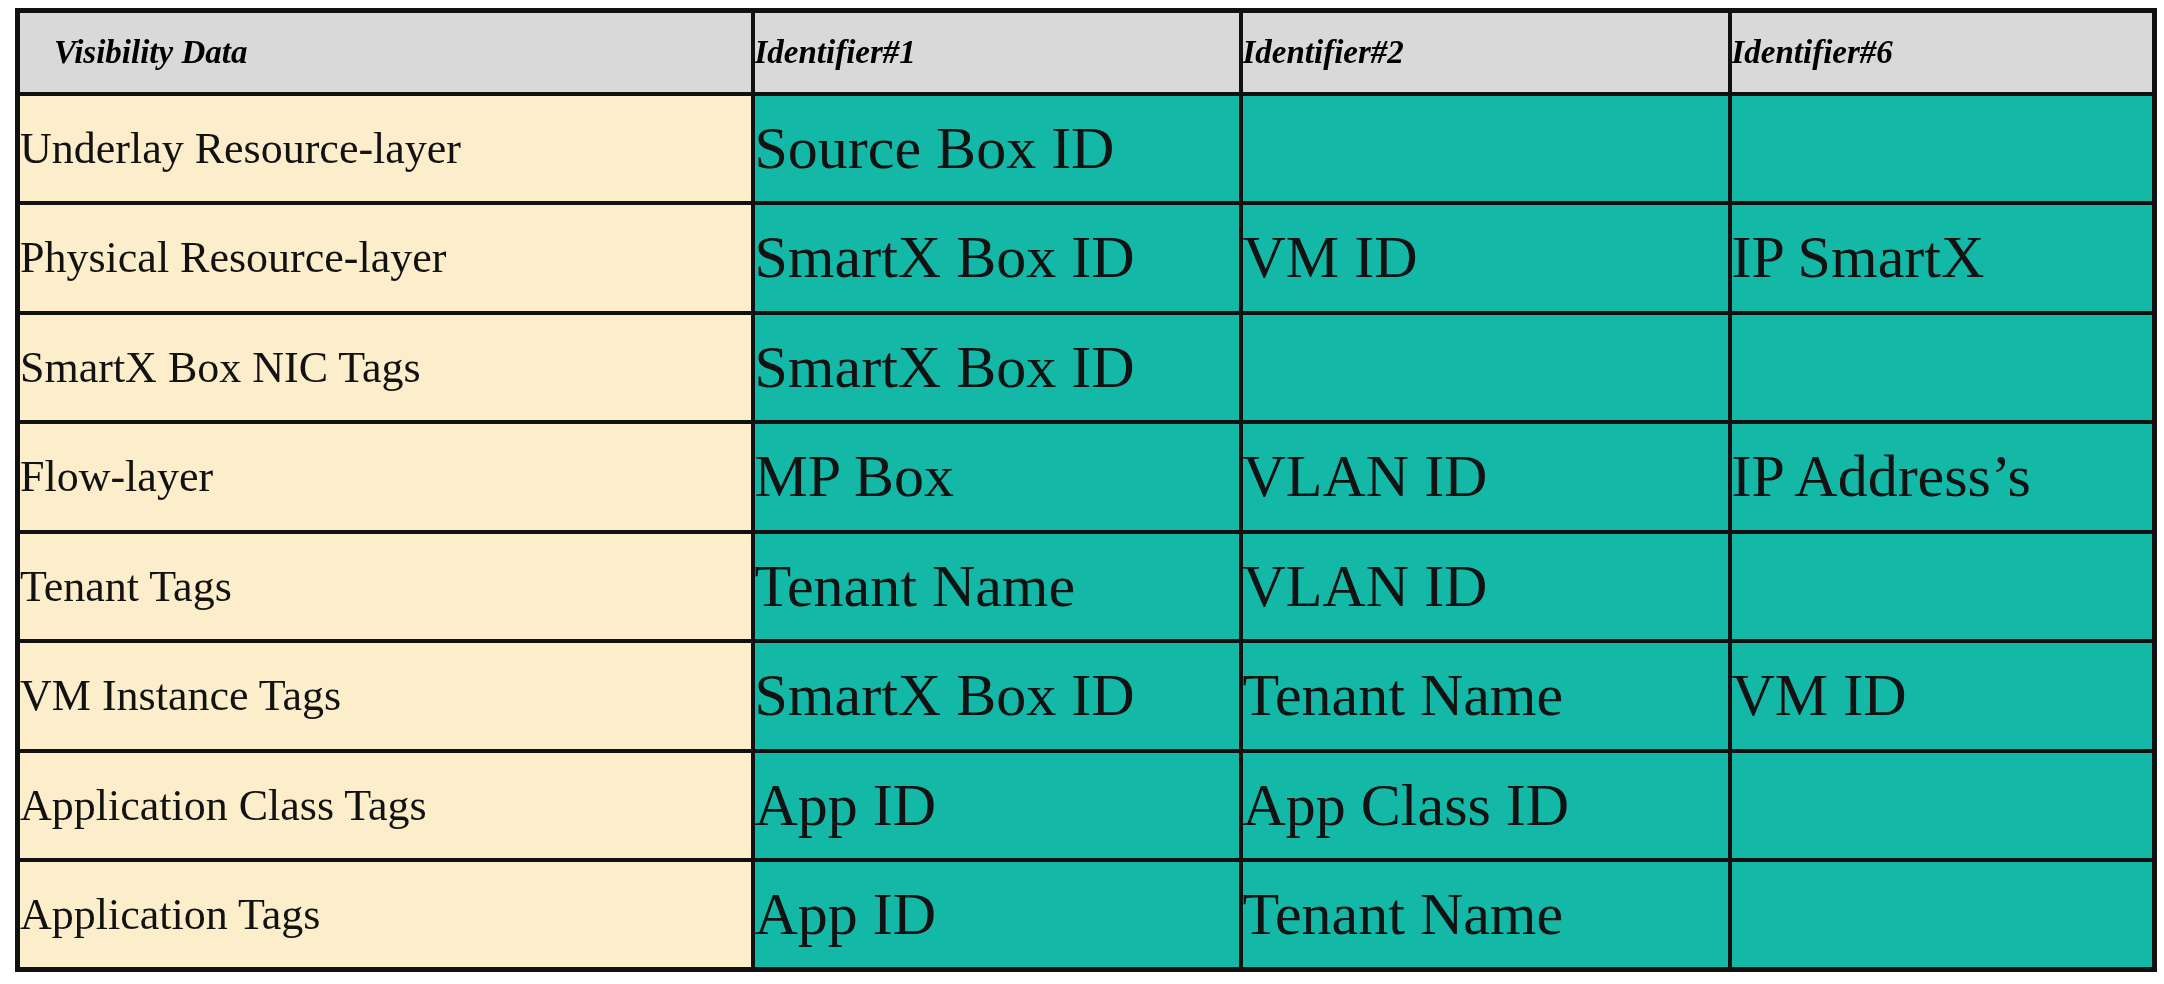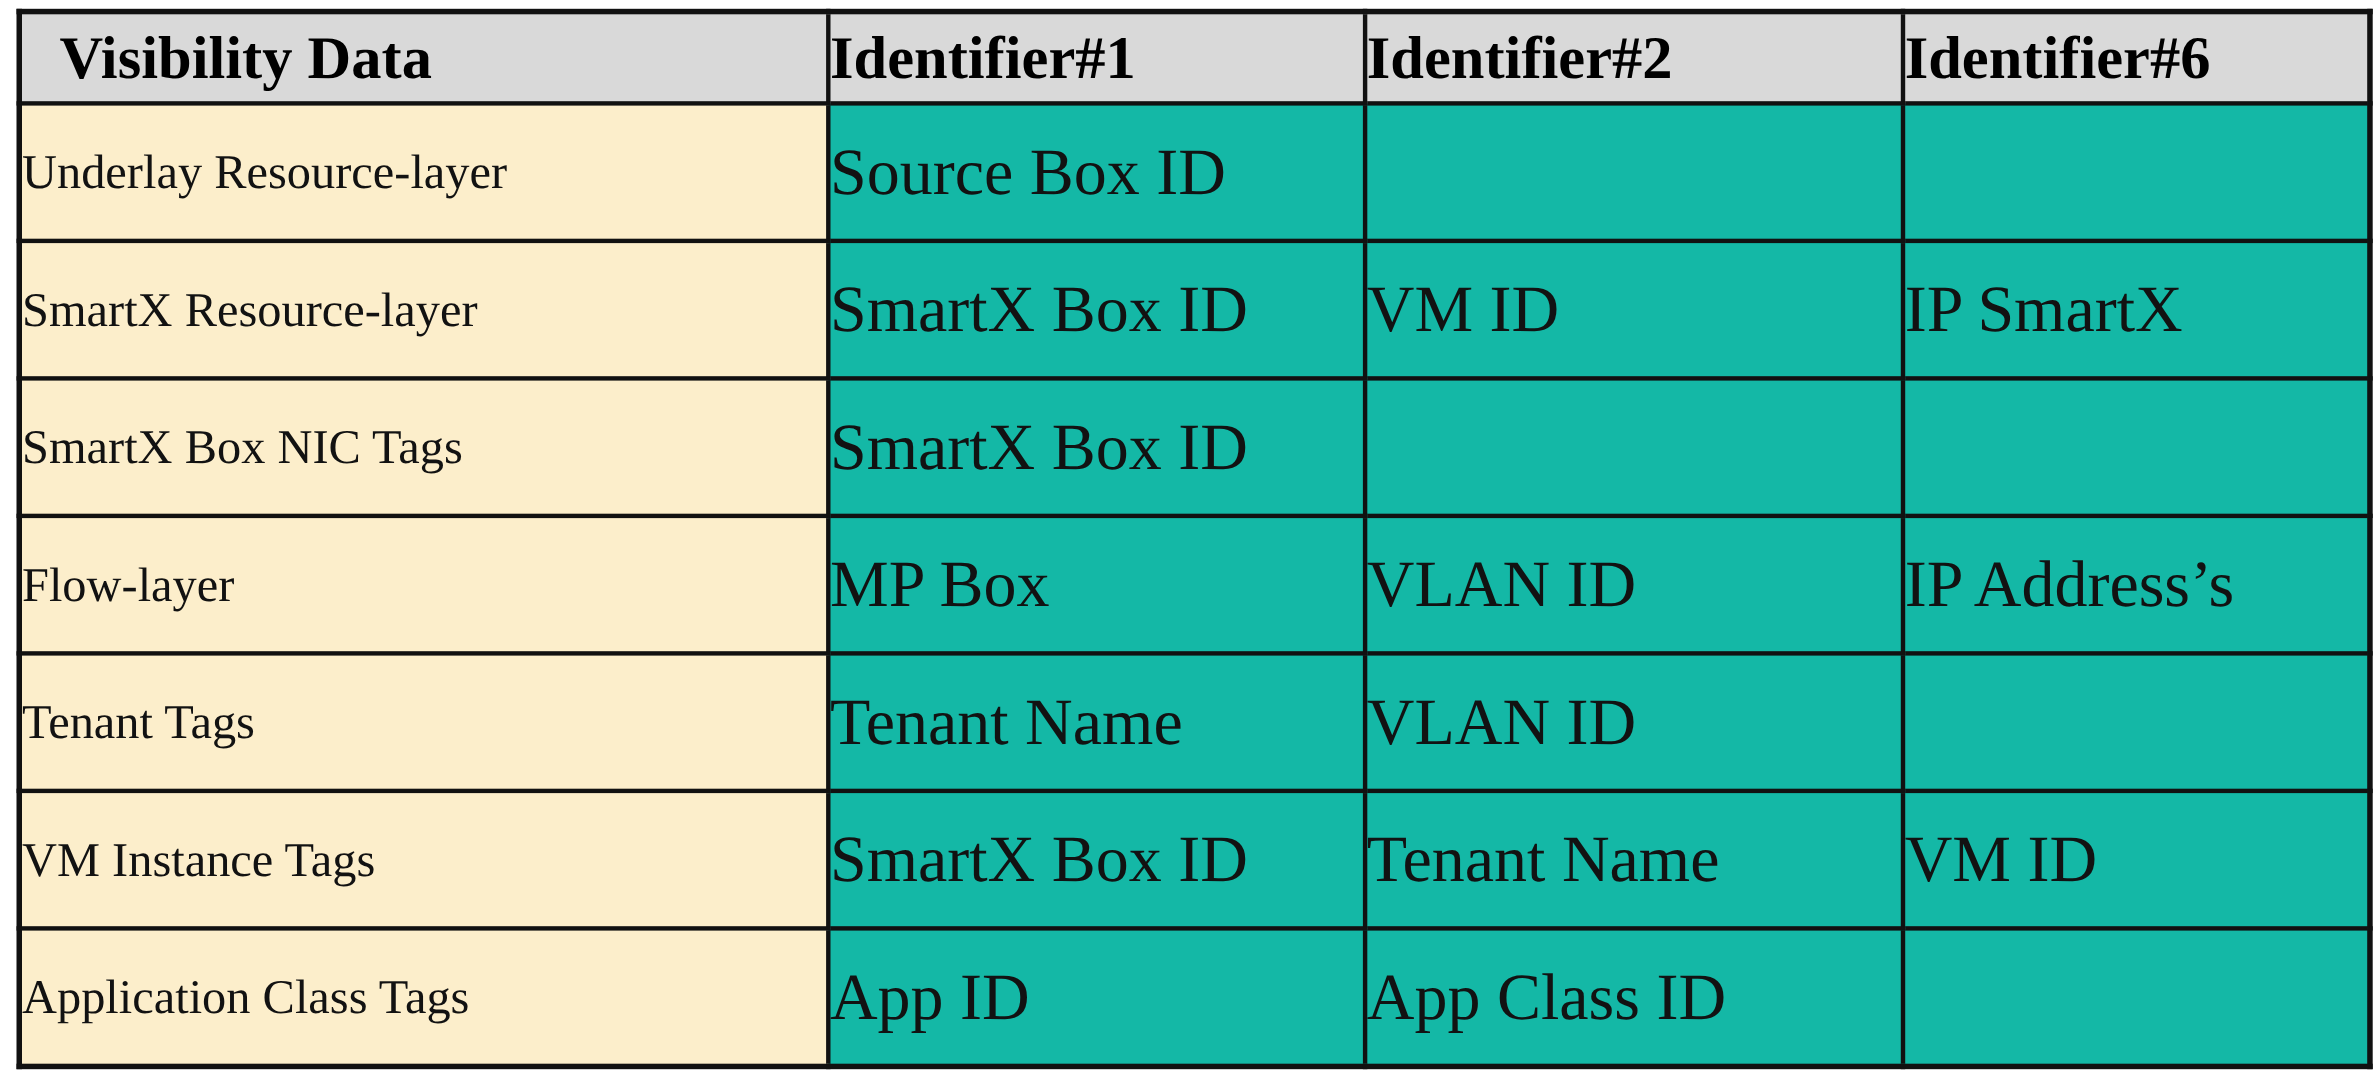--- a/index.html
+++ b/index.html
@@ -44,23 +44,24 @@
     margin: 0;
     vertical-align: middle;
     box-sizing: border-box;
   }
 
   
   thead tr.header-row th {
     background: #d9d9d9;
     height: 83px;
     font-weight: bold;
-    font-size: 55px;
+    font-size: 33px;
     color: #000000;
     letter-spacing: 0px;
+    font-style: italic;
   }
   thead tr.header-row th.h-label {
     text-align: left;
     padding-left: 34px;
   }
   thead tr.header-row th.h-id {
     text-align: left;
   }
 
   
@@ -103,21 +104,21 @@
       </tr>
     </thead>
     <tbody>
       <tr class="data-row">
         <td class="label-cell">Underlay Resource-layer</td>
         <td class="value-cell">Source Box ID</td>
         <td class="value-cell"></td>
         <td class="value-cell"></td>
       </tr>
       <tr class="data-row">
-        <td class="label-cell">SmartX Resource-layer</td>
+        <td class="label-cell">Physical Resource-layer</td>
         <td class="value-cell">SmartX Box ID</td>
         <td class="value-cell">VM ID</td>
         <td class="value-cell">IP SmartX</td>
       </tr>
       <tr class="data-row">
         <td class="label-cell">SmartX Box NIC Tags</td>
         <td class="value-cell">SmartX Box ID</td>
         <td class="value-cell"></td>
         <td class="value-cell"></td>
       </tr>
@@ -138,15 +139,21 @@
         <td class="value-cell">SmartX Box ID</td>
         <td class="value-cell">Tenant Name</td>
         <td class="value-cell">VM ID</td>
       </tr>
       <tr class="data-row">
         <td class="label-cell">Application Class Tags</td>
         <td class="value-cell">App ID</td>
         <td class="value-cell">App Class ID</td>
         <td class="value-cell"></td>
       </tr>
+      <tr class="data-row">
+        <td class="label-cell">Application Tags</td>
+        <td class="value-cell">App ID</td>
+        <td class="value-cell">Tenant Name</td>
+        <td class="value-cell"></td>
+      </tr>
     </tbody>
   </table>
 </div>
 
 </body></html>

